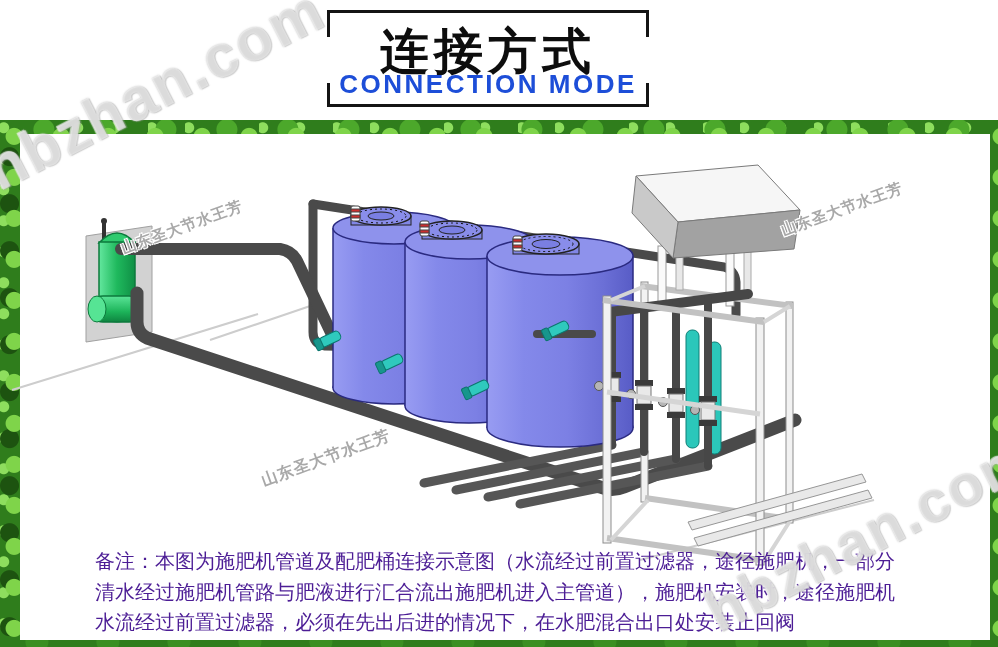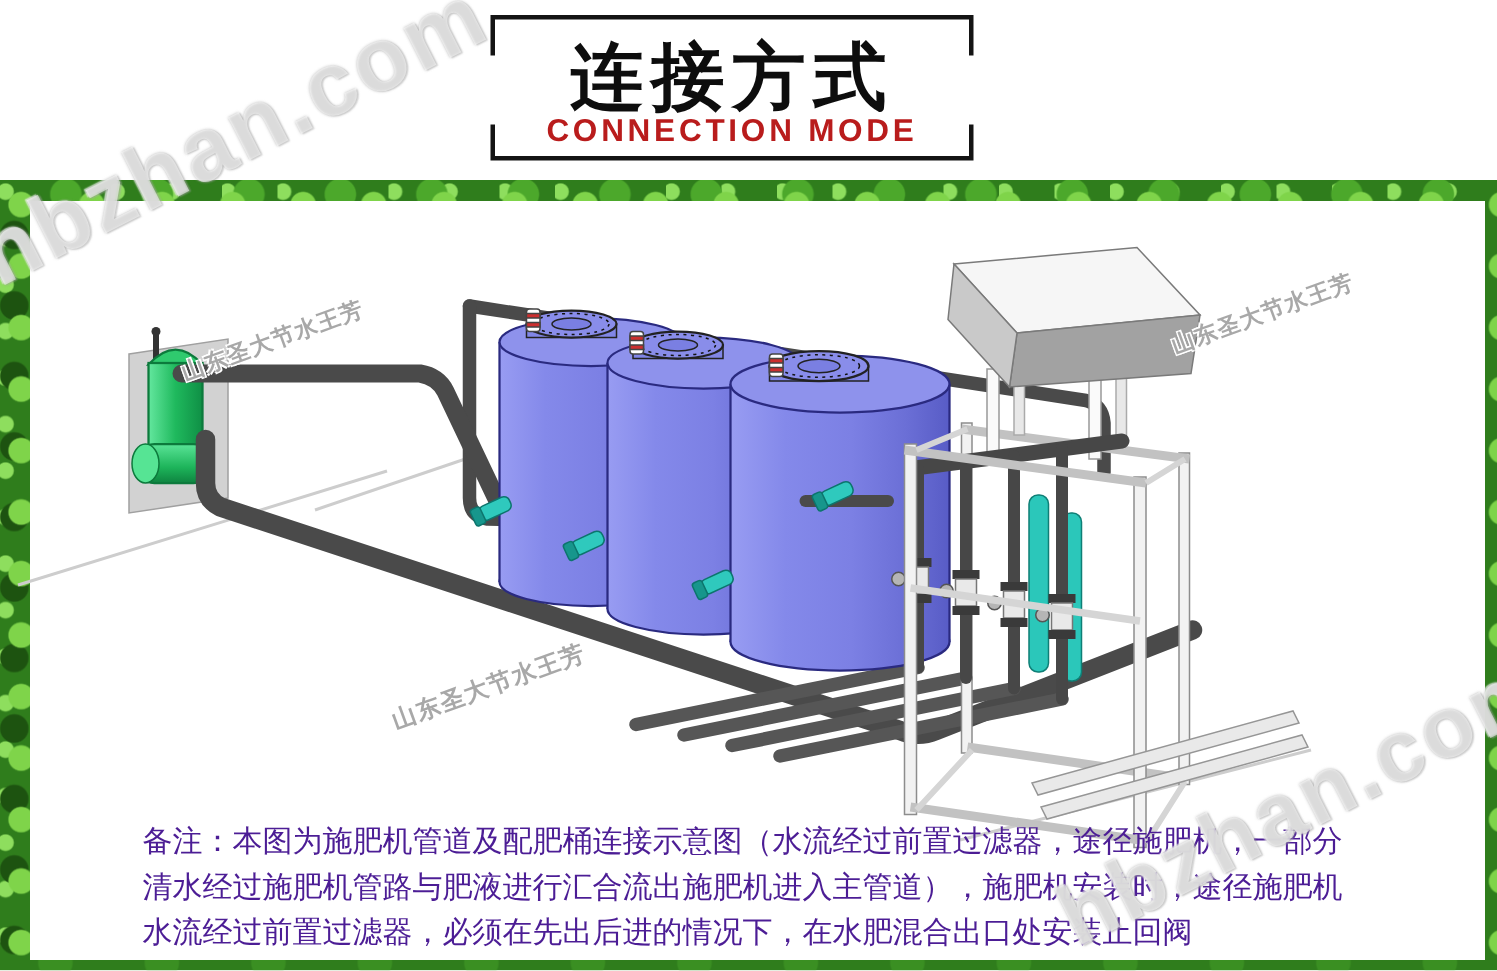--- a/index.html
+++ b/index.html
@@ -6,21 +6,21 @@
   body { background:#fff; font-family:"Liberation Sans", sans-serif; }
   .stage { position:relative; width:998px; height:647px; background:#fff; overflow:hidden; }
 
   
   .title-box { position:absolute; left:327px; top:10px; width:322px; height:97px;
                border:3px solid #141414; z-index:10; }
   .title-band { position:absolute; left:-8px; right:-8px; top:24px; height:46px; background:#fff; }
   .title-zh { position:absolute; top:6px; left:0; width:100%; text-align:center;
               font-size:49px; font-weight:900; letter-spacing:5px; color:#0d0d0d; z-index:2; }
   .title-en { position:absolute; bottom:4px; left:0; width:100%; text-align:center;
-              font-size:21px; font-weight:600; letter-spacing:2.5px; color:#b91c1c; z-index:2; }
+              font-size:26px; font-weight:600; letter-spacing:2.5px; color:#1d4ed8; z-index:2; }
 
   
   .foliage { position:absolute; left:0; top:120px; width:998px; height:527px; z-index:1;
     background-color:#2f7d1c;
     background-image:
       radial-gradient(circle at 30% 40%, #7fd44a 0 8px, rgba(0,0,0,0) 9px),
       radial-gradient(circle at 72% 18%, #4ca82b 0 10px, rgba(0,0,0,0) 11px),
       radial-gradient(circle at 18% 78%, #1d5310 0 9px, rgba(0,0,0,0) 10px),
       radial-gradient(circle at 82% 68%, #63c13a 0 7px, rgba(0,0,0,0) 8px),
       radial-gradient(circle at 52% 55%, #3a8f22 0 11px, rgba(0,0,0,0) 12px),

